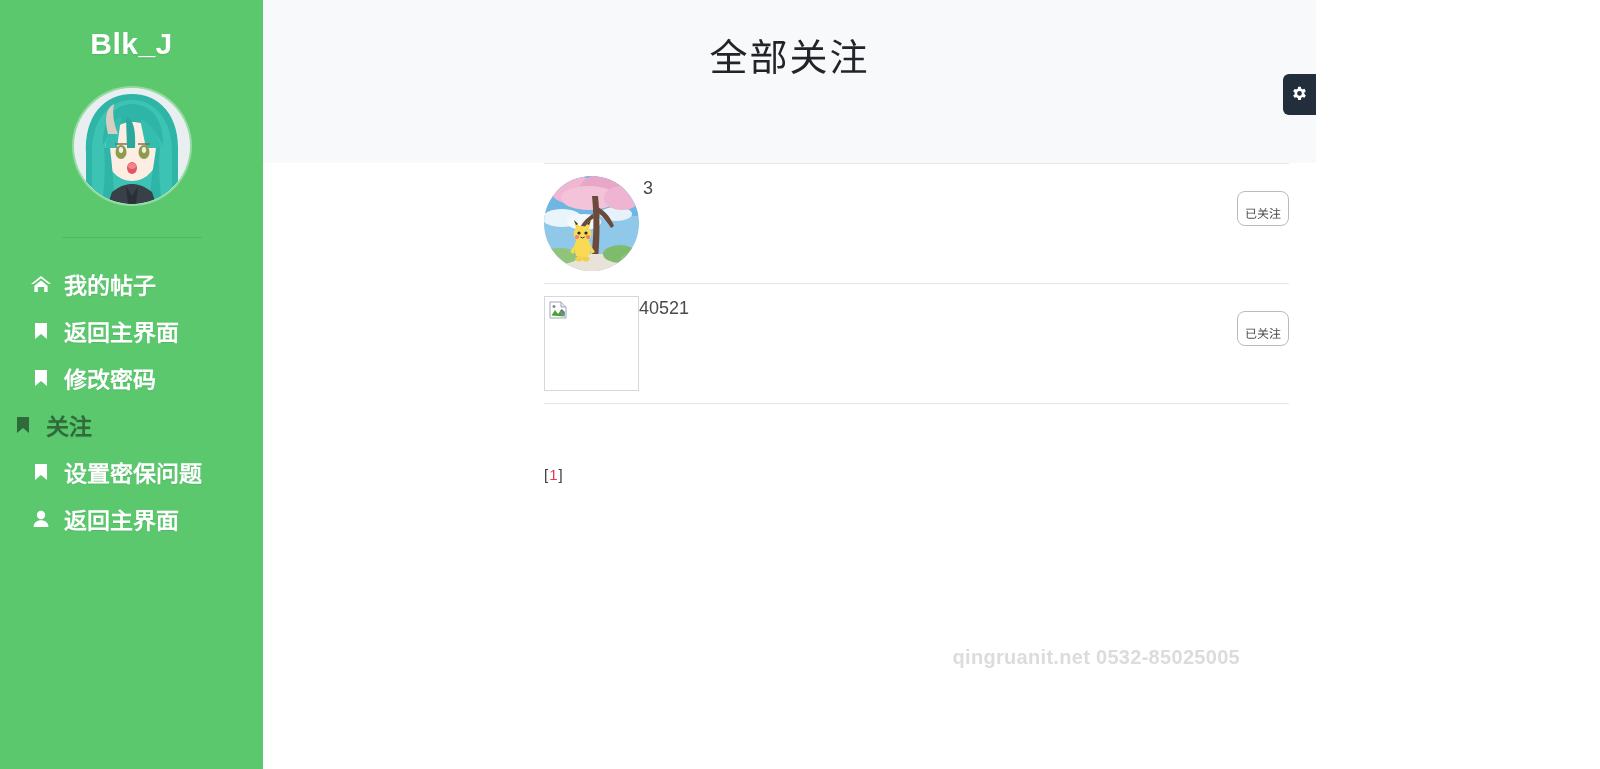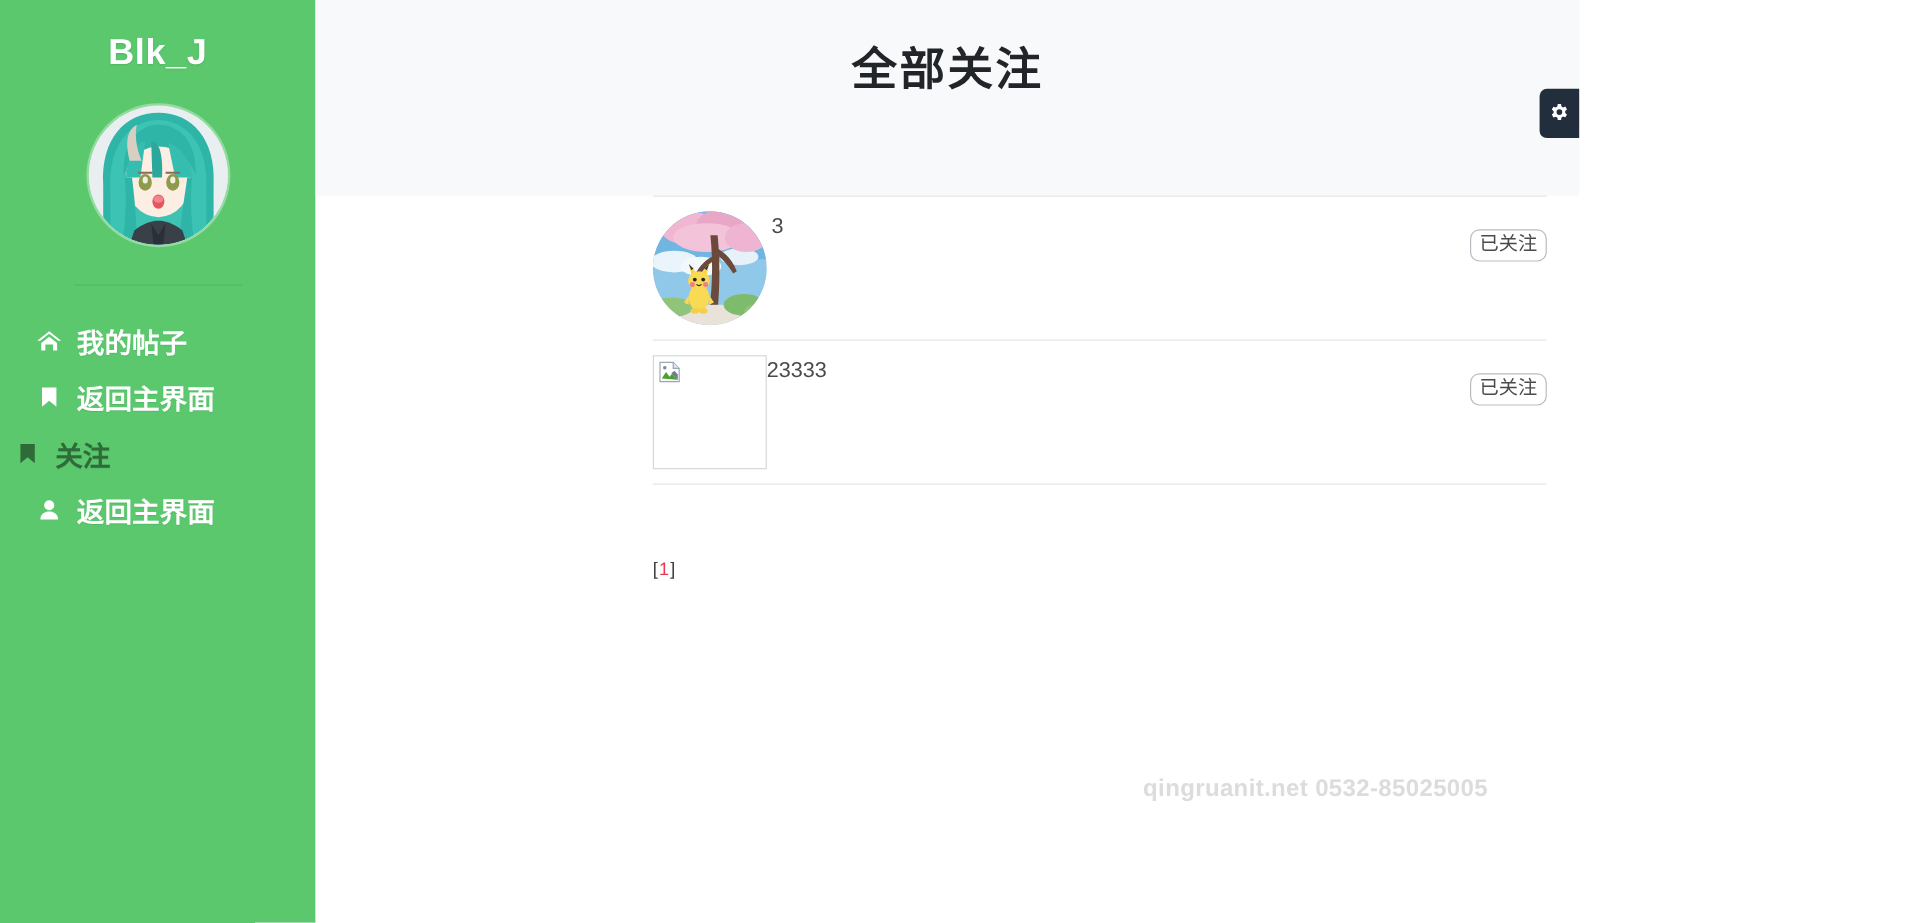--- a/index.html
+++ b/index.html
@@ -106,21 +106,21 @@
   .page-header {
     height: 163px;
     background: #F8F9FA;
     display: flex;
     align-items: center;
     justify-content: center;
     position: relative;
   }
   .page-title {
     font-size: 38px;
-    font-weight: bold;
+    font-weight: normal;
     color: #212529;
     margin: 16px;
     margin-top: -38px;
     letter-spacing: 2px;
   }
 
   .gear-button {
     position: absolute;
     top: 74px;
     right: 0px;
@@ -194,26 +194,26 @@
   }
   .row-name.offset-left { margin-left: 0px; }
 
   .row-action {
     margin-left: auto;
     padding-top: 15px;
     padding-right: 0px;
   }
   .follow-btn {
     font-family: "Liberation Sans", "DejaVu Sans", sans-serif;
-    font-size: 16px;
+    font-size: 12px;
     color: #4b4b4b;
     background: #ffffff;
     border: 1px solid #b8bcc0;
     border-radius: 8px;
-    padding: 3px 7px 4px 7px;
+    padding: 16px 7px 4px 7px;
     line-height: 1.1;
     cursor: pointer;
     white-space: nowrap;
   }
 
   .pagination {
     margin-left: 281px;
     margin-top: 62px;
     font-size: 15px;
     color: #3b3b3b;
@@ -331,31 +331,47 @@
 
       <li class="nav-item">
         <span class="nav-icon">
           <svg width="14" height="18" viewBox="0 0 14 18" xmlns="http://www.w3.org/2000/svg">
             <path d="M1 1 H13 V17 L7 12 L1 17 Z" fill="#ffffff"></path>
           </svg>
         </span>
         <span class="nav-label">返回主界面</span>
       </li>
 
+      <li class="nav-item">
+        <span class="nav-icon">
+          <svg width="14" height="18" viewBox="0 0 14 18" xmlns="http://www.w3.org/2000/svg">
+            <path d="M1 1 H13 V17 L7 12 L1 17 Z" fill="#ffffff"></path>
+          </svg>
+        </span>
+        <span class="nav-label">修改密码</span>
+      </li>
 
       <li class="nav-item active">
         <span class="nav-icon">
           <svg width="14" height="18" viewBox="0 0 14 18" xmlns="http://www.w3.org/2000/svg">
             <path d="M1 1 H13 V17 L7 12 L1 17 Z" fill="#2f6b39"></path>
           </svg>
         </span>
         <span class="nav-label">关注</span>
       </li>
 
 
+      <li class="nav-item">
+        <span class="nav-icon">
+          <svg width="14" height="18" viewBox="0 0 14 18" xmlns="http://www.w3.org/2000/svg">
+            <path d="M1 1 H13 V17 L7 12 L1 17 Z" fill="#ffffff"></path>
+          </svg>
+        </span>
+        <span class="nav-label">设置密保问题</span>
+      </li>
 
       <li class="nav-item">
         <span class="nav-icon">
           <svg width="16" height="18" viewBox="0 0 16 18" xmlns="http://www.w3.org/2000/svg">
             <circle cx="8" cy="5" r="4.2" fill="#ffffff"></circle>
             <path d="M0.6 17 C0.6 12.4 4 10.2 8 10.2 C12 10.2 15.4 12.4 15.4 17 Z" fill="#ffffff"></path>
           </svg>
         </span>
         <span class="nav-label">返回主界面</span>
       </li>
@@ -440,21 +456,21 @@
             <span class="broken-glyph">
               <svg width="20" height="20" viewBox="0 0 20 20" xmlns="http://www.w3.org/2000/svg">
                 <path d="M2 2 H13 L18 7 V18 H2 Z" fill="#ffffff" stroke="#9aa7b4" stroke-width="1"></path>
                 <path d="M13 2 V7 H18" fill="#dfe6ec" stroke="#9aa7b4" stroke-width="1"></path>
                 <path d="M3.5 15.5 L7 10 L10 14 L12 11.5 L16.5 16.5 Z" fill="#4aa032"></path>
                 <path d="M11.5 11 L16.8 16.8 L16.8 12 L14 9 Z" fill="#6f7d8a"></path>
                 <circle cx="6" cy="6.5" r="1.5" fill="#7d8b98"></circle>
               </svg>
             </span>
           </div>
-          <div class="row-name offset-left">23333</div>
+          <div class="row-name offset-left">40521</div>
           <div class="row-action">
             <button class="follow-btn">已关注</button>
           </div>
         </div>
 
       </div>
 
       <div class="pagination">
         <span class="pg-bracket">[</span><span class="pg-num">1</span><span class="pg-bracket">]</span>
       </div>

